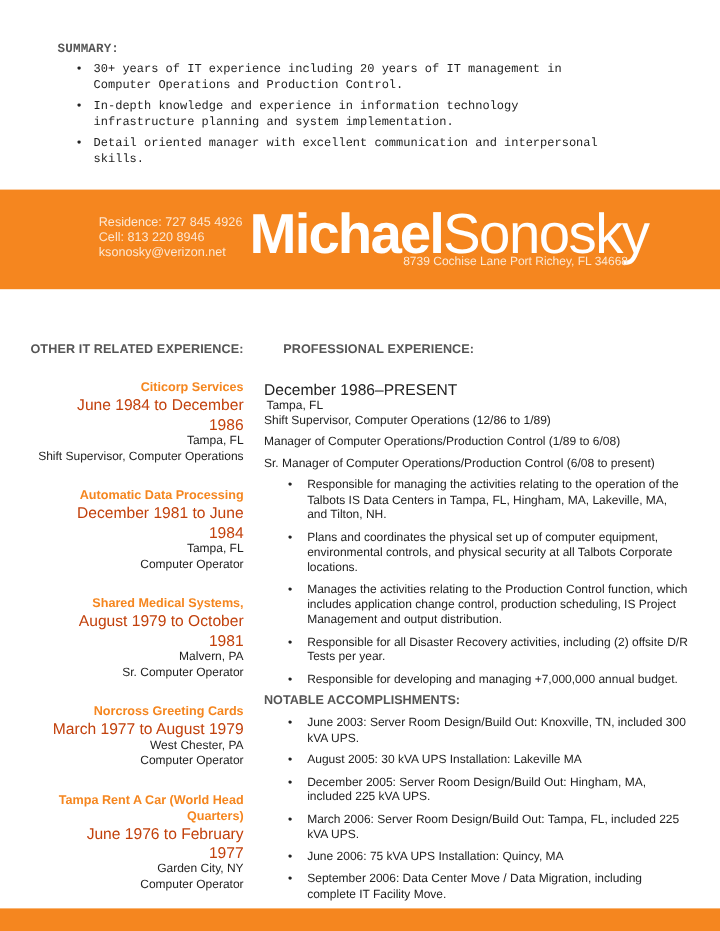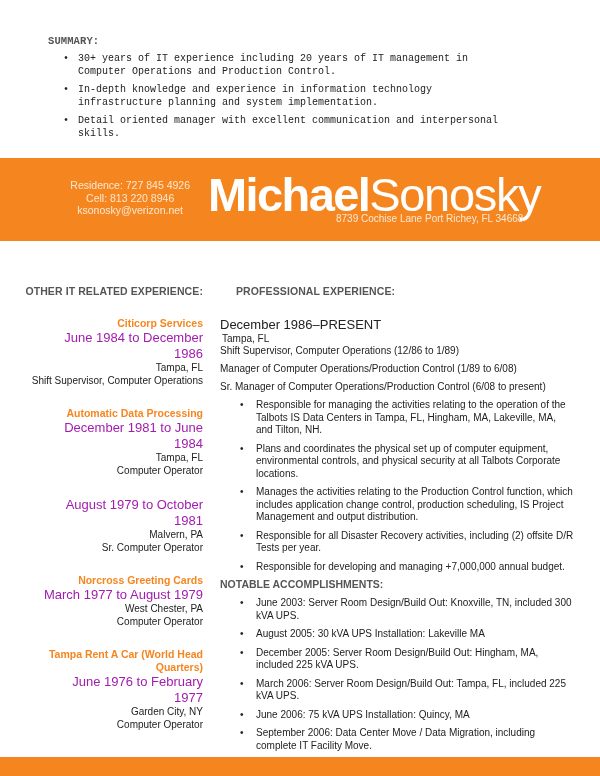--- a/index.html
+++ b/index.html
@@ -25,38 +25,38 @@
   #summary { left: 48px; top: 35px; width: 470px; font-family: Liberation Mono, monospace; }
   #summary .heading { margin-bottom: 6px; }
   #summary ul.bullets li { padding-left: 30px; }
   #summary ul.bullets li::before { left: 15px; }
 
   
   #band {
     left: 0; top: 158px; width: 600px; height: 83px; background: #F5861F;
   }
   #contact {
-    right: 410px; top: 179px; text-align: center; color: #FDE7D2; font-size: 10.5px; line-height: 12.5px;
+    right: 398px; top: 179px; text-align: left; color: #FDE7D2; font-size: 10.5px; line-height: 12.5px;
   }
   #name {
     left: 208px; top: 168px; color: #ffffff; font-size: 47px; line-height: 54px; white-space: nowrap;
     letter-spacing: -1.3px;
   }
   #name .first { font-weight: bold; letter-spacing: -1.6px; }
   #name .last { font-weight: normal; }
   #address {
     left: 336px; top: 213px; color: #FDE7D2; font-size: 10px; white-space: nowrap;
   }
 
   
   #left { left: 0; top: 285px; width: 203px; text-align: right; }
   #left .heading { margin-bottom: 20px; }
   .job { margin-bottom: 20px; }
   .job .company { color: #F5861F; font-weight: bold; font-size: 10.5px; line-height: 13px; }
-  .job .dates { font-size: 13px; line-height: 16px; color: #a21caf; padding-left: 40px; }
+  .job .dates { font-size: 13px; line-height: 16px; color: #c2410c; padding-left: 40px; }
   .job .loc, .job .role { font-size: 10px; line-height: 12.5px; color: #222; }
 
   
   #right { left: 220px; top: 285px; width: 355px; }
   #right .heading { margin-bottom: 20px; padding-left: 16px; }
   #right .company { color: #F5861F; font-weight: bold; font-size: 10.5px; line-height: 13px; }
   #right .dates { font-size: 13px; line-height: 16px; }
   #right .loc { font-size: 10px; line-height: 12px; padding-left: 2px; }
   #right .title-line { font-size: 10px; line-height: 12px; margin-bottom: 6px; }
   #right ul.bullets { margin-top: 2px; }
@@ -95,20 +95,21 @@
     <div class="loc">Tampa, FL</div>
     <div class="role">Shift Supervisor, Computer Operations</div>
   </div>
   <div class="job">
     <div class="company">Automatic Data Processing</div>
     <div class="dates">December 1981 to June 1984</div>
     <div class="loc">Tampa, FL</div>
     <div class="role">Computer Operator</div>
   </div>
   <div class="job">
+    <div class="company">Shared Medical Systems,</div>
     <div class="dates">August 1979 to October 1981</div>
     <div class="loc">Malvern, PA</div>
     <div class="role">Sr. Computer Operator</div>
   </div>
   <div class="job">
     <div class="company">Norcross Greeting Cards</div>
     <div class="dates">March 1977 to August 1979</div>
     <div class="loc">West Chester, PA</div>
     <div class="role">Computer Operator</div>
   </div>

